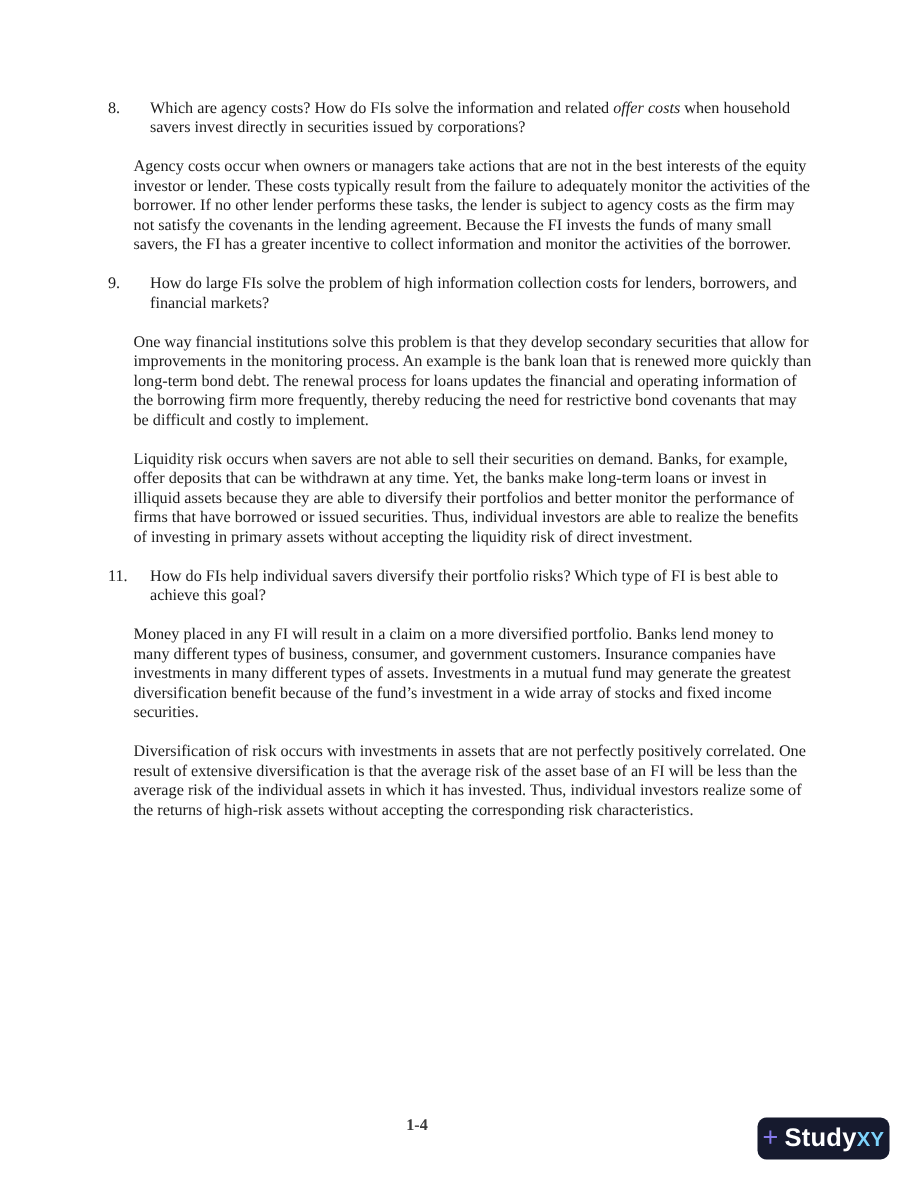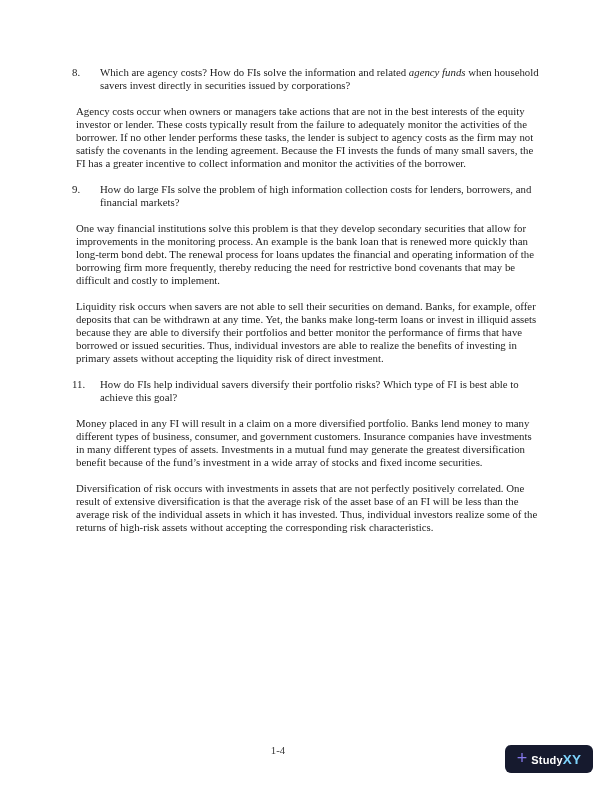--- a/index.html
+++ b/index.html
@@ -31,30 +31,31 @@
   .qnum {
     flex: 0 0 28px;
   }
   .qtext {
     flex: 1;
   }
   .qtext em {
     font-style: italic;
   }
   .answer {
-    margin: 0 0 13px 4px;
+    margin: 0 0 13px 17px;
   }
   .pagenum {
     position: absolute;
     top: 744px;
     left: 0;
     width: 556px;
     text-align: center;
     font-size: 10.8px;
     color: #3a3a3a;
+    font-weight: bold;
   }
   .badge {
     position: absolute;
     top: 745px;
     left: 505px;
     width: 88px;
     height: 28px;
     background: #161a2e;
     border-radius: 6px;
     display: flex;
@@ -66,39 +67,39 @@
   .badge .plus {
     color: #8579ec;
     font-size: 18px;
     font-weight: 400;
     line-height: 1;
     margin-top: -2px;
   }
   .badge .brand-primary {
     color: #ffffff;
     font-weight: bold;
-    font-size: 11px;
+    font-size: 17px;
     letter-spacing: 0.2px;
   }
   .badge .brand-accent {
     color: #7dd3fc;
     font-weight: bold;
     font-size: 13.5px;
     letter-spacing: 0.2px;
   }
 </style>
 </head>
 <body>
 
 <div class="page">
   <div class="content">
 
     <div class="question">
       <span class="qnum">8.</span>
-      <div class="qtext"><span>Which are agency costs? How do FIs solve the information and related </span><em>agency funds</em><span> when household savers invest directly in securities issued by corporations?</span></div>
+      <div class="qtext"><span>Which are agency costs? How do FIs solve the information and related </span><em>offer costs</em><span> when household savers invest directly in securities issued by corporations?</span></div>
     </div>
     <p class="answer">Agency costs occur when owners or managers take actions that are not in the best interests of the equity investor or lender. These costs typically result from the failure to adequately monitor the activities of the borrower. If no other lender performs these tasks, the lender is subject to agency costs as the firm may not satisfy the covenants in the lending agreement. Because the FI invests the funds of many small savers, the FI has a greater incentive to collect information and monitor the activities of the borrower.</p>
 
     <div class="question">
       <span class="qnum">9.</span>
       <div class="qtext"><span>How do large FIs solve the problem of high information collection costs for lenders, borrowers, and financial markets?</span><em></em><span></span></div>
     </div>
     <p class="answer">One way financial institutions solve this problem is that they develop secondary securities that allow for improvements in the monitoring process. An example is the bank loan that is renewed more quickly than long-term bond debt. The renewal process for loans updates the financial and operating information of the borrowing firm more frequently, thereby reducing the need for restrictive bond covenants that may be difficult and costly to implement.</p>
 
     <p class="answer">Liquidity risk occurs when savers are not able to sell their securities on demand. Banks, for example, offer deposits that can be withdrawn at any time. Yet, the banks make long-term loans or invest in illiquid assets because they are able to diversify their portfolios and better monitor the performance of firms that have borrowed or issued securities. Thus, individual investors are able to realize the benefits of investing in primary assets without accepting the liquidity risk of direct investment.</p>

